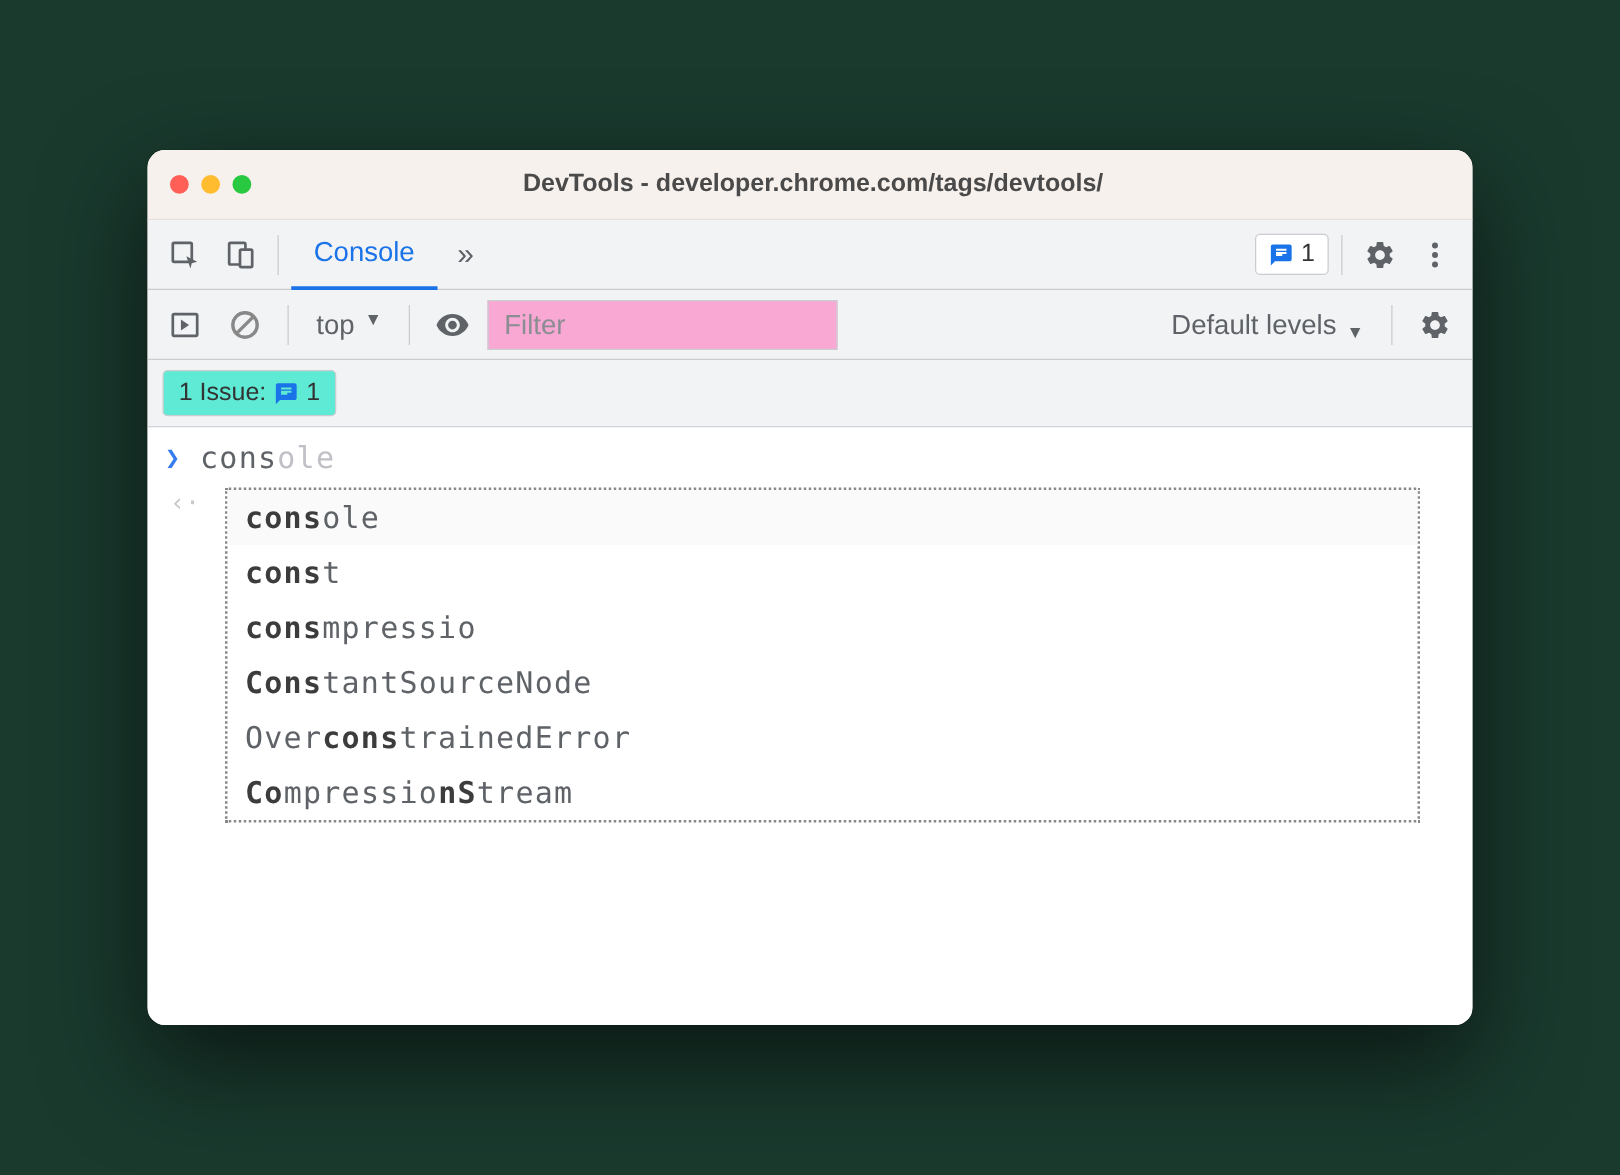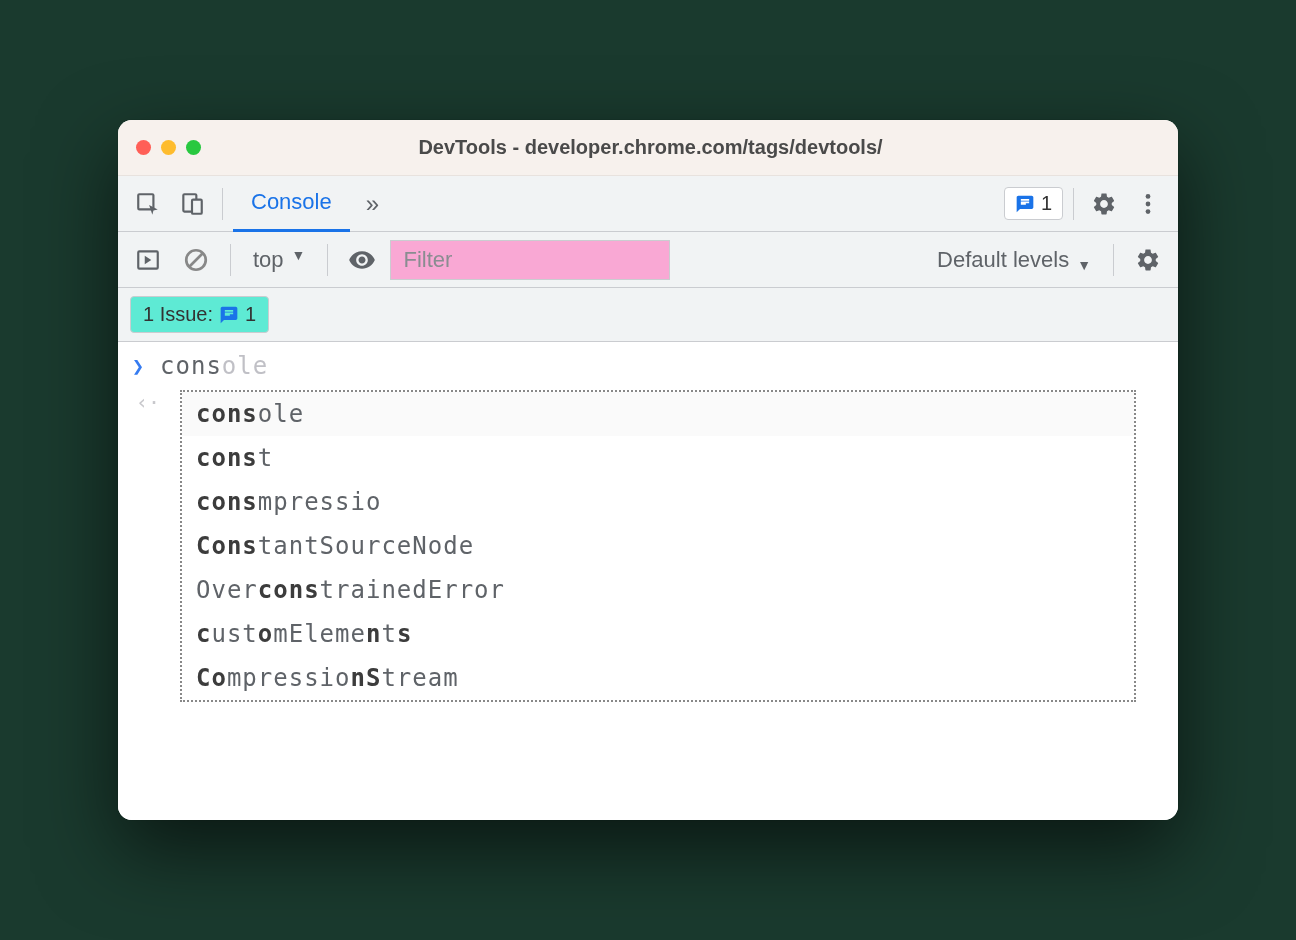--- a/index.html
+++ b/index.html
@@ -257,18 +257,17 @@
     </div>
     <div class="out-row">
       <span class="out-arrow">‹·</span>
     </div>
     <div class="autocomplete" id="ac">
         <div class="ac-item selected"><b>cons</b><span>ole</span></div>
         <div class="ac-item"><b>cons</b><span>t</span></div>
         <div class="ac-item"><b>cons</b><span>mpressio</span></div>
         <div class="ac-item"><b>Cons</b><span>tantSourceNode</span></div>
         <div class="ac-item"><span>Over</span><b>cons</b><span>trainedError</span></div>
-        <div class="ac-item"><b>c</b><span>ust</span><b>o</b><span>mEleme</span><b>n</b><span>t</span><b>s</b></div>
         <div class="ac-item"><b>Co</b><span>mpressio</span><b>nS</b><span>tream</span></div>
       </div>
   </div>
 
 </div>
 
 </body></html>

